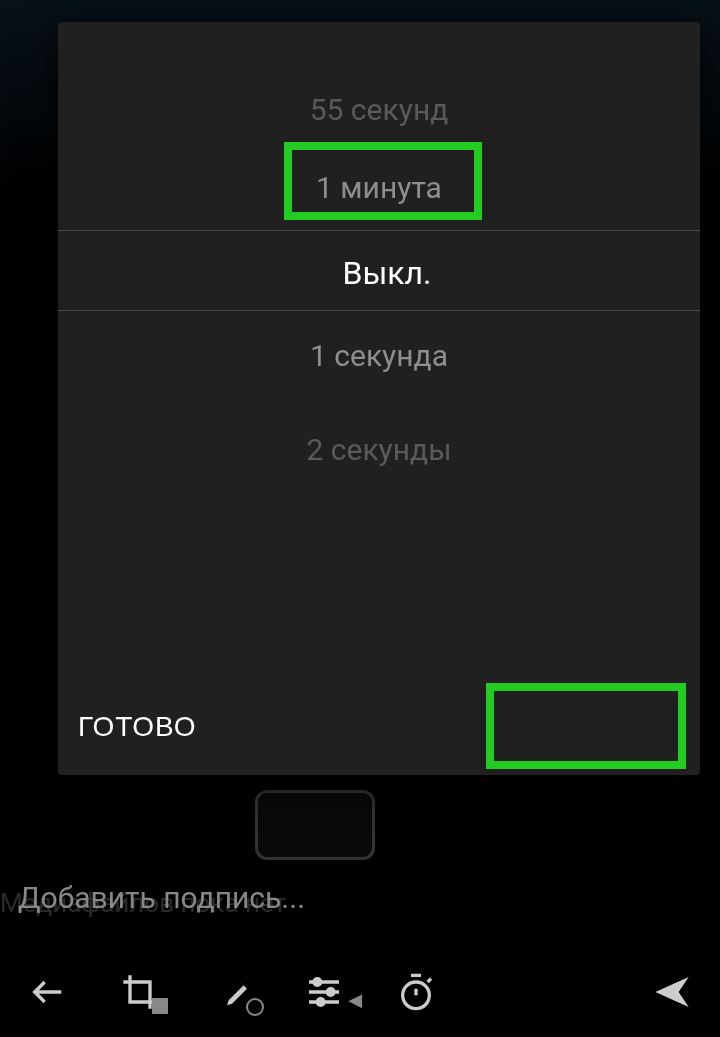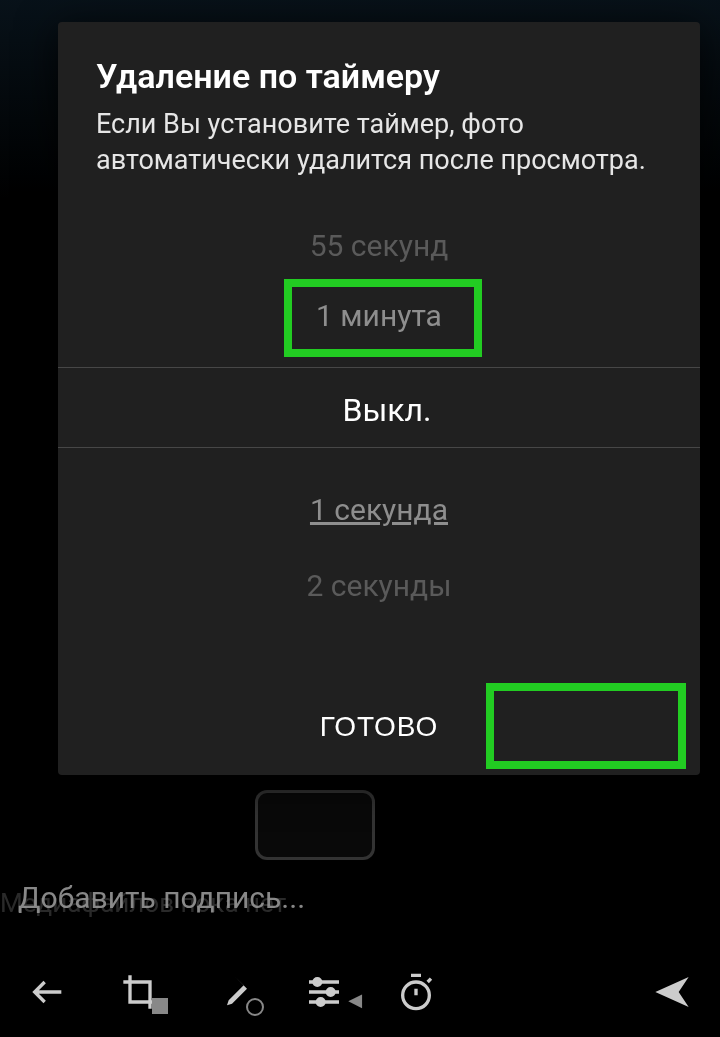--- a/index.html
+++ b/index.html
@@ -118,21 +118,21 @@
   .hl {
     position: absolute;
     border: 8px solid #22cc22;
     pointer-events: none;
   }
 
   .modal-footer {
     height: 96px;
     display: flex;
     align-items: center;
-    justify-content: center;
+    justify-content: flex-start;
     position: relative;
   }
   .done-btn {
     color: #fff;
     font-size: 28px;
     letter-spacing: 1px;
     font-weight: 500;
     background: none;
     border: none;
     padding: 18px 20px;
@@ -187,32 +187,28 @@
     </div>
   </div>
   <div class="tb-icon">
     <svg viewBox="0 0 24 24" fill="#ccc">
         <path d="M2 12l20-9-6 9 6 9-20-9z"></path>
       </svg>
   </div>
 </div>
 
 <div class="modal">
-  <div class="modal-header">
-    <div class="modal-title">Удаление по таймеру</div>
-    <div class="modal-desc">Если Вы установите таймер, фото автоматически удалится после просмотра.</div>
-  </div>
 
   <div class="picker">
     <div class="picker-item faded" style="top: 0;">55 секунд</div>
-    <div class="picker-item dim" style="top: 70px;">1 минута</div>
+    <div class="picker-item dim" style="top: 78px;">1 минута</div>
     <div class="sel-top" style="top: 160px;"></div>
     <div class="picker-item center" style="top: 164px;">Выкл.</div>
     <div class="sel-bot" style="top: 240px;"></div>
-    <div class="picker-item dim" style="top: 264px; text-decoration: underline;">1 секунда</div>
+    <div class="picker-item dim" style="top: 246px;">1 секунда</div>
     <div class="picker-item faded" style="top: 340px;">2 секунды</div>
 
     <div class="hl" style="left:226px; top:72px; width:198px; height:78px;"></div>
   </div>
 
   <div class="modal-footer">
     <button class="done-btn">ГОТОВО</button>
 
     <div class="hl" style="right:14px; bottom:6px; width:200px; height:86px;"></div>
   </div>

